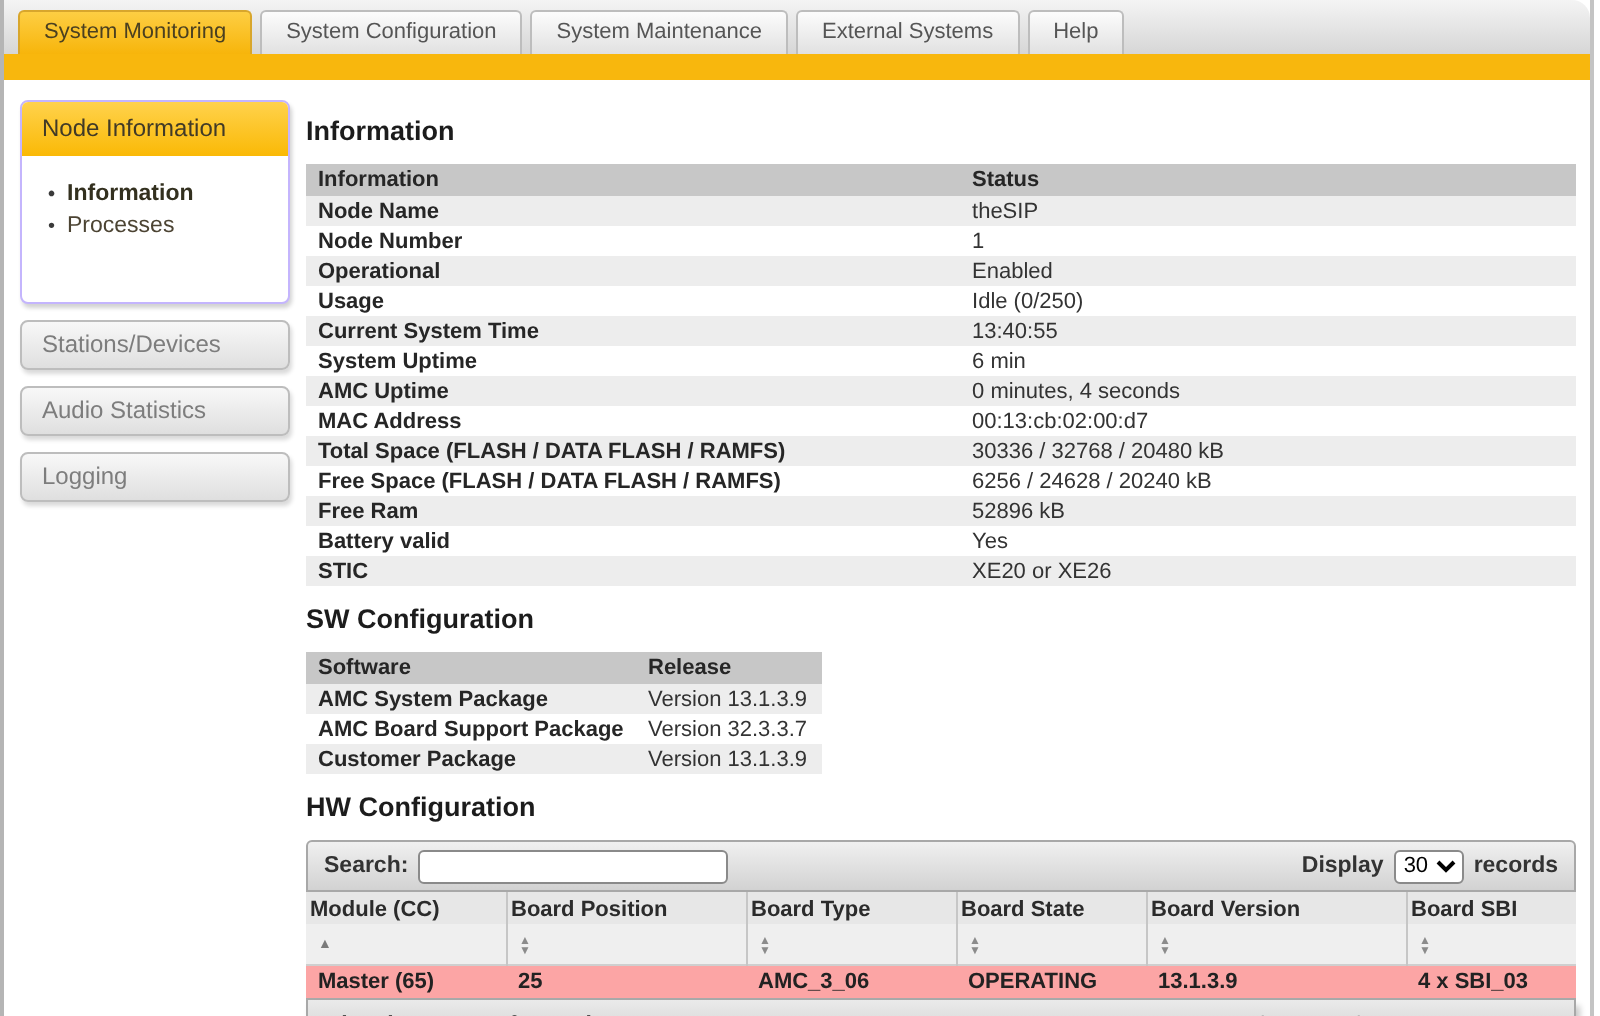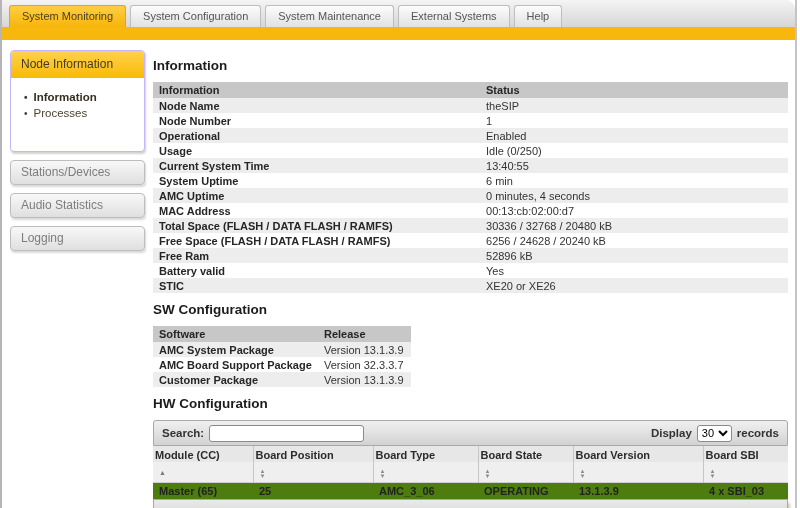--- a/index.html
+++ b/index.html
@@ -44,21 +44,21 @@
   .dt-toolbar .grp { display:flex; align-items:center; gap:5px; }
   .dt-toolbar label { font-weight:bold; font-size:11.5px; color:#333; }
   .dt-search { width:155px; height:17px; border:1px solid #8a8a8a; border-radius:3px; font-size:11px; padding:0 4px; background:#fff; }
   .dt-select { height:17px; font-size:11px; border:1px solid #8a8a8a; border-radius:3px; background:#fff; }
   table.grid { width:100%; border-collapse:collapse; table-layout:fixed; font-size:11px; }
   table.grid th { text-align:left; font-weight:bold; color:#2b2b2b; padding:3px 2px 1px; background:#e7e7e7; }
   table.grid th + th, table.grid .sortrow td + td { border-left:1px solid #c6c6c6; }
   table.grid .sortrow td { background:#efefef; padding:1px 6px 4px; }
   .sort-stack { display:inline-flex; flex-direction:column; line-height:4.5px; font-size:6px; color:#8b8b8b; }
   .sort-asc { font-size:7px; color:#7a7a7a; line-height:7px; }
-  table.grid tbody td { background:#4d7c0f; font-weight:bold; color:#222; padding:2px 6px; border-top:1px solid #cfcfcf; border-bottom:1px solid #a9a9a9; white-space:nowrap; overflow:hidden; }
+  table.grid tbody td { background:#fca5a5; font-weight:bold; color:#222; padding:2px 6px; border-top:1px solid #cfcfcf; border-bottom:1px solid #a9a9a9; white-space:nowrap; overflow:hidden; }
   .dt-footer { height:26px; display:flex; justify-content:space-between; align-items:center; padding:0 9px; background:linear-gradient(#eaeaea,#cccccc); border:1px solid #a8a8a8; border-top:none; border-radius:0 0 3px 3px; box-shadow:2px 3px 3px rgba(0,0,0,.22); }
   .dt-status { font-weight:bold; font-size:11.5px; color:#222; }
   .dt-pager { display:flex; gap:9px; font-size:11.5px; color:#b1b1b1; }
   .dt-pager span { cursor:default; }
 </style>
 </head>
 <body>
 
 <div class="page">
 

